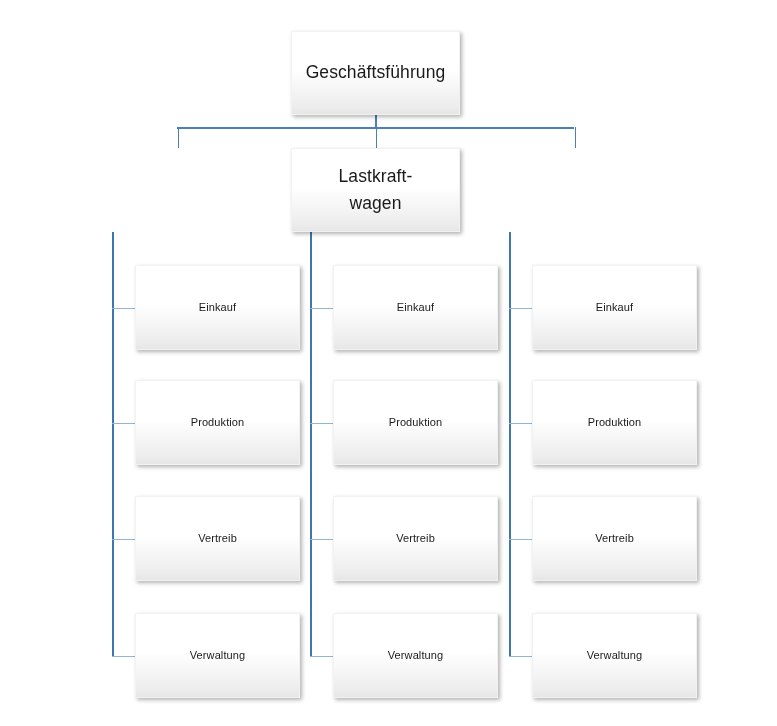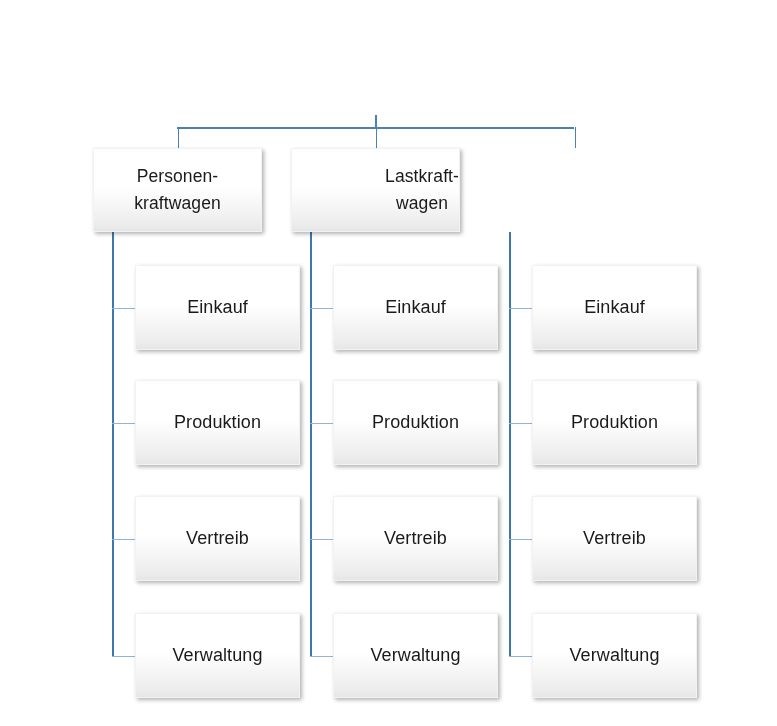--- a/index.html
+++ b/index.html
@@ -40,21 +40,21 @@
     color: #1a1a1a;
     font-size: 17px;
     line-height: 1.55;
     letter-spacing: 0.1px;
     z-index: 3;
     white-space: pre-line;
   }
 
   .node.level-1 { font-size: 17.5px; }
   .node.level-2 { font-size: 17.5px; }
-  .node.level-3 { font-size: 18px; }
+  .node.level-3 { font-size: 11px; }
 
   
   .connector {
     position: absolute;
     background: #5b8db8;
     z-index: 1;
   }
   .connector.v { width: 1.5px; }
   .connector.h { height: 1.5px; }
   .connector.spine { background: #3d77ad; width: 1.6px; }
@@ -78,23 +78,22 @@
     <div class="connector h stub" style="left: 310px; top: 307.5px; width: 23px;"></div>
     <div class="connector h stub" style="left: 310px; top: 422.5px; width: 23px;"></div>
     <div class="connector h stub" style="left: 310px; top: 538.5px; width: 23px;"></div>
     <div class="connector h stub" style="left: 310px; top: 655.5px; width: 23px;"></div>
     <div class="connector v trunk" style="left: 574.5px; top: 127px; height: 21px;"></div>
     <div class="connector v spine" style="left: 509px; top: 232px; height: 423.5px;"></div>
     <div class="connector h stub" style="left: 509px; top: 307.5px; width: 23px;"></div>
     <div class="connector h stub" style="left: 509px; top: 422.5px; width: 23px;"></div>
     <div class="connector h stub" style="left: 509px; top: 538.5px; width: 23px;"></div>
     <div class="connector h stub" style="left: 509px; top: 655.5px; width: 23px;"></div>
-    <div class="node level-2" style="left: 93px; top: 148px; width: 169px; height: 84px;"><span>Personen-
-kraftwagen</span></div>
-    <div class="node level-2" style="left: 291px; top: 148px; width: 169px; height: 84px; justify-content: flex-end;"><span>Lastkraft-
+    <div class="node level-1" style="left: 291px; top: 31px; width: 169px; height: 84px;"><span>Geschäftsführung</span></div>
+    <div class="node level-2" style="left: 291px; top: 148px; width: 169px; height: 84px;"><span>Lastkraft-
 wagen</span></div>
     <div class="node level-3" style="left: 135px; top: 265px; width: 165px; height: 85px;"><span>Einkauf</span></div>
     <div class="node level-3" style="left: 333px; top: 265px; width: 165px; height: 85px;"><span>Einkauf</span></div>
     <div class="node level-3" style="left: 532px; top: 265px; width: 165px; height: 85px;"><span>Einkauf</span></div>
     <div class="node level-3" style="left: 135px; top: 380px; width: 165px; height: 85px;"><span>Produktion</span></div>
     <div class="node level-3" style="left: 333px; top: 380px; width: 165px; height: 85px;"><span>Produktion</span></div>
     <div class="node level-3" style="left: 532px; top: 380px; width: 165px; height: 85px;"><span>Produktion</span></div>
     <div class="node level-3" style="left: 135px; top: 496px; width: 165px; height: 85px;"><span>Vertreib</span></div>
     <div class="node level-3" style="left: 333px; top: 496px; width: 165px; height: 85px;"><span>Vertreib</span></div>
     <div class="node level-3" style="left: 532px; top: 496px; width: 165px; height: 85px;"><span>Vertreib</span></div>

